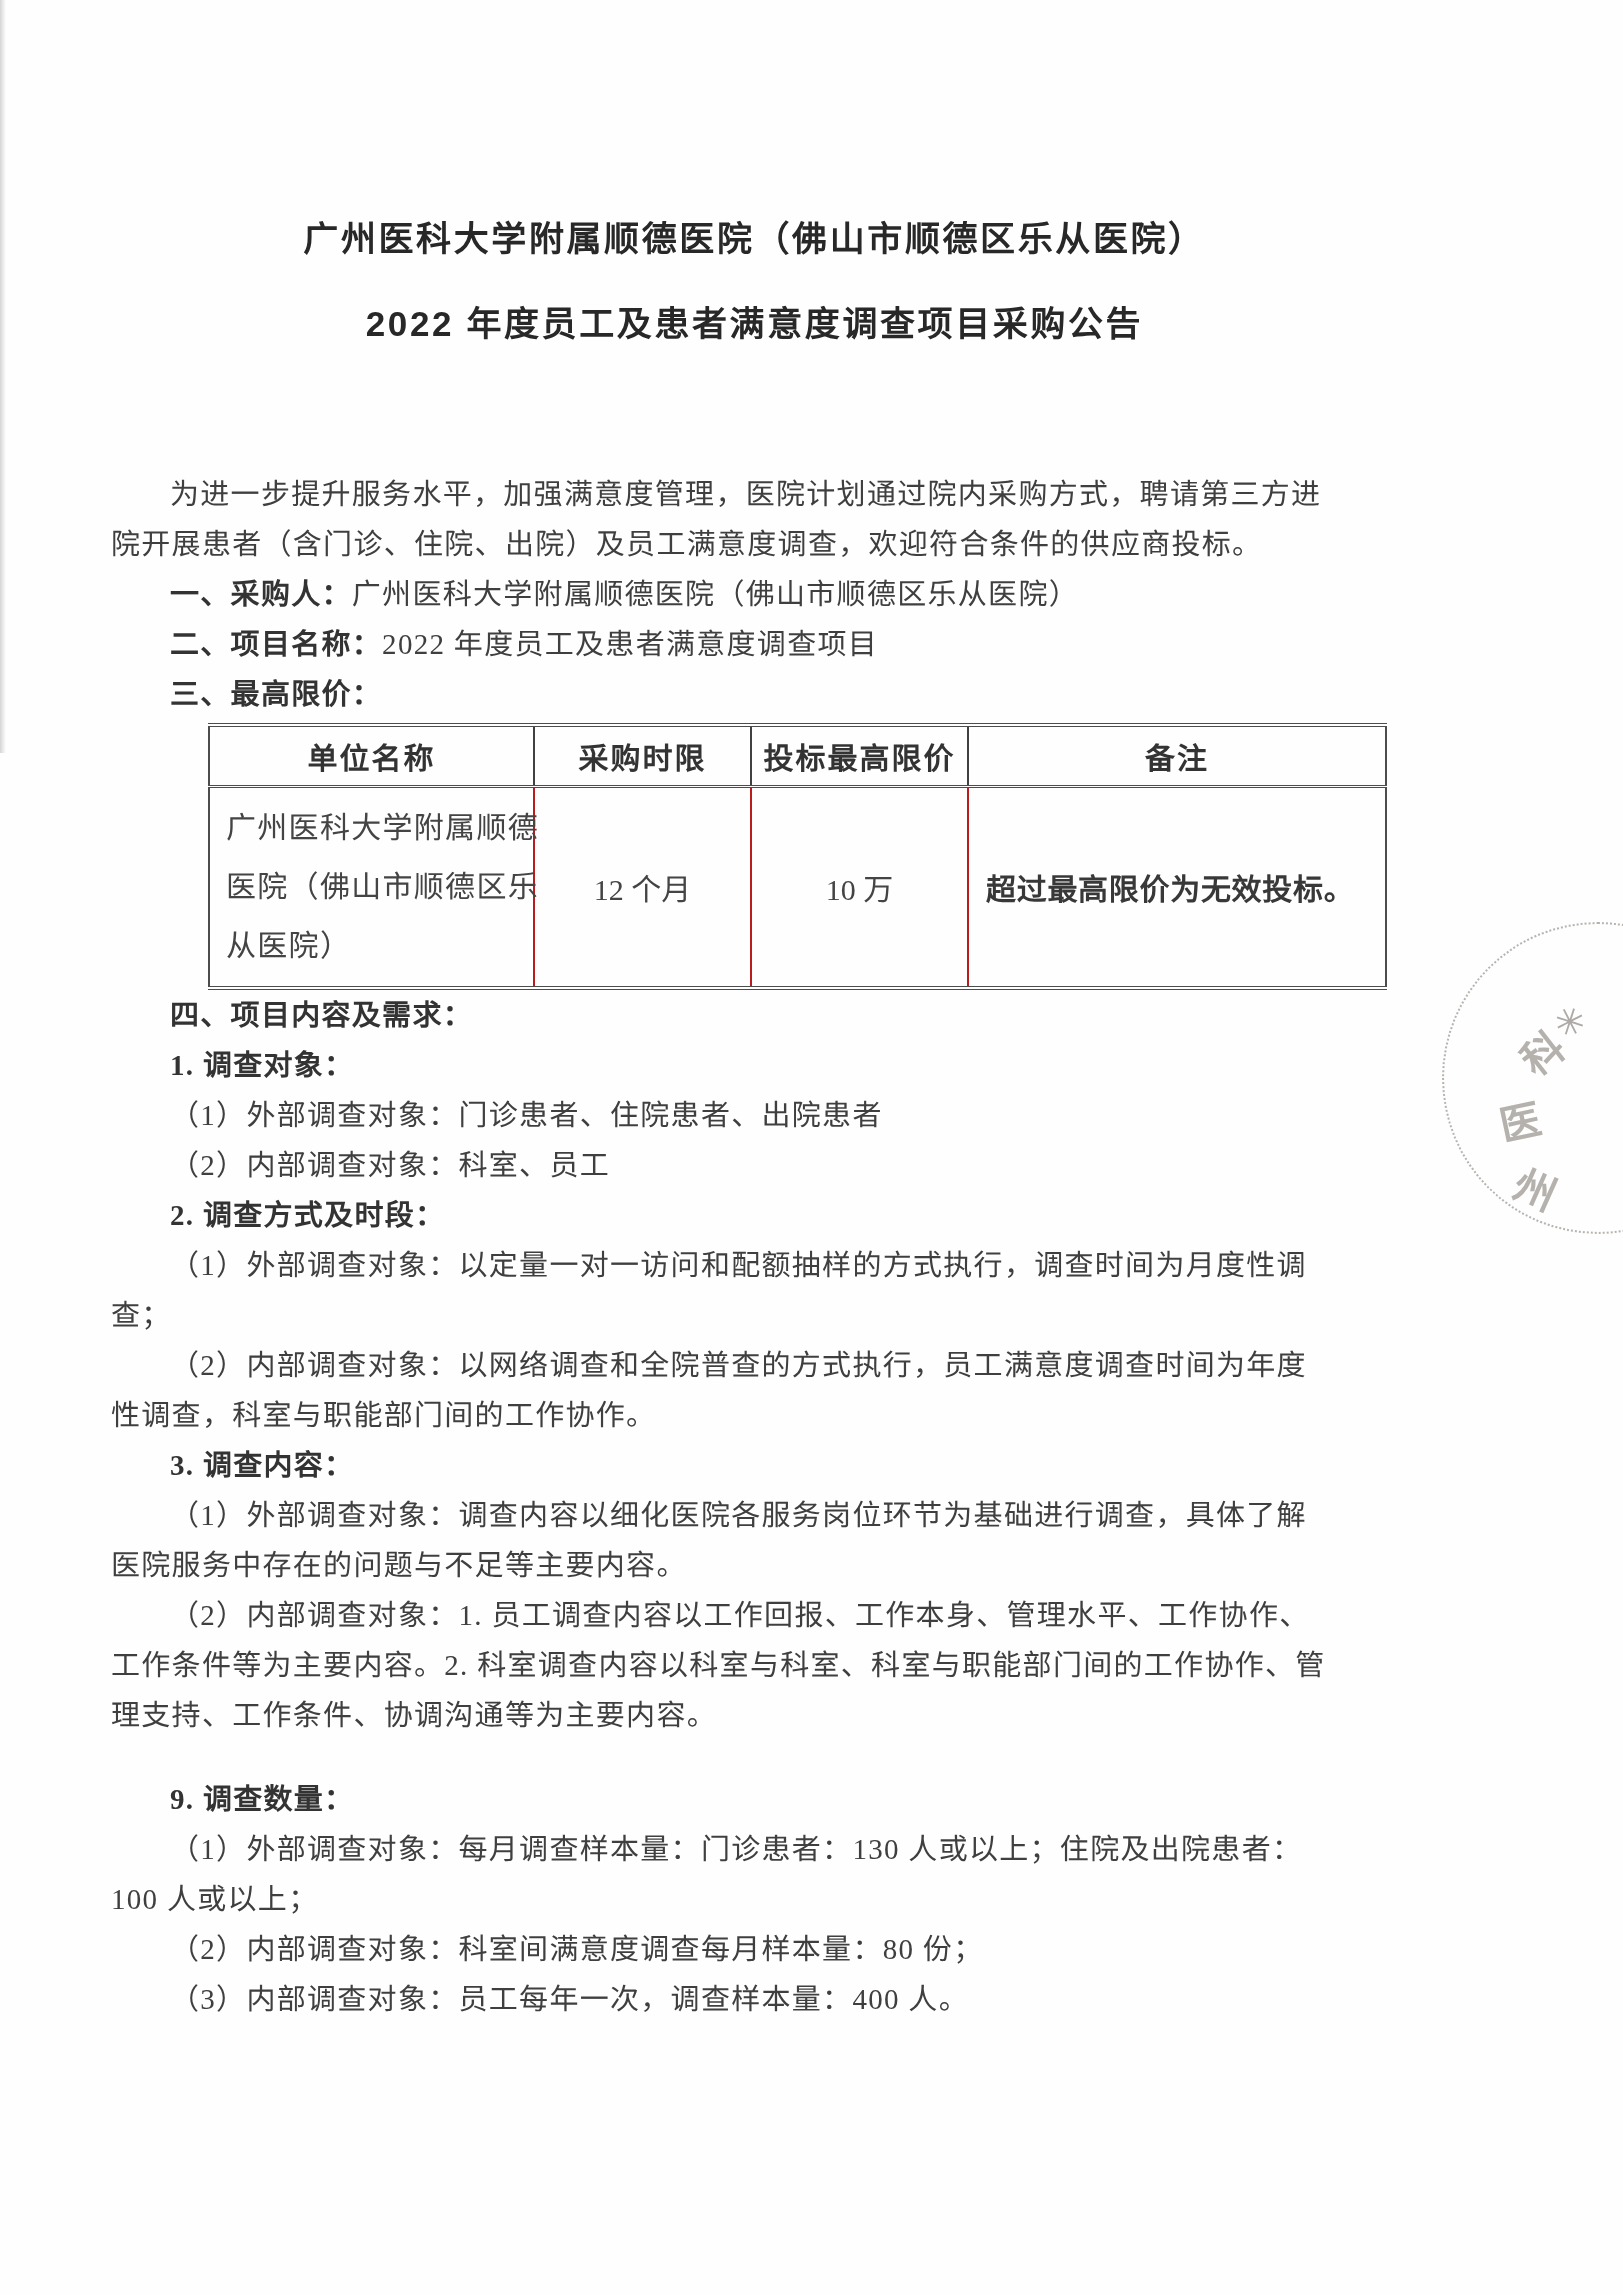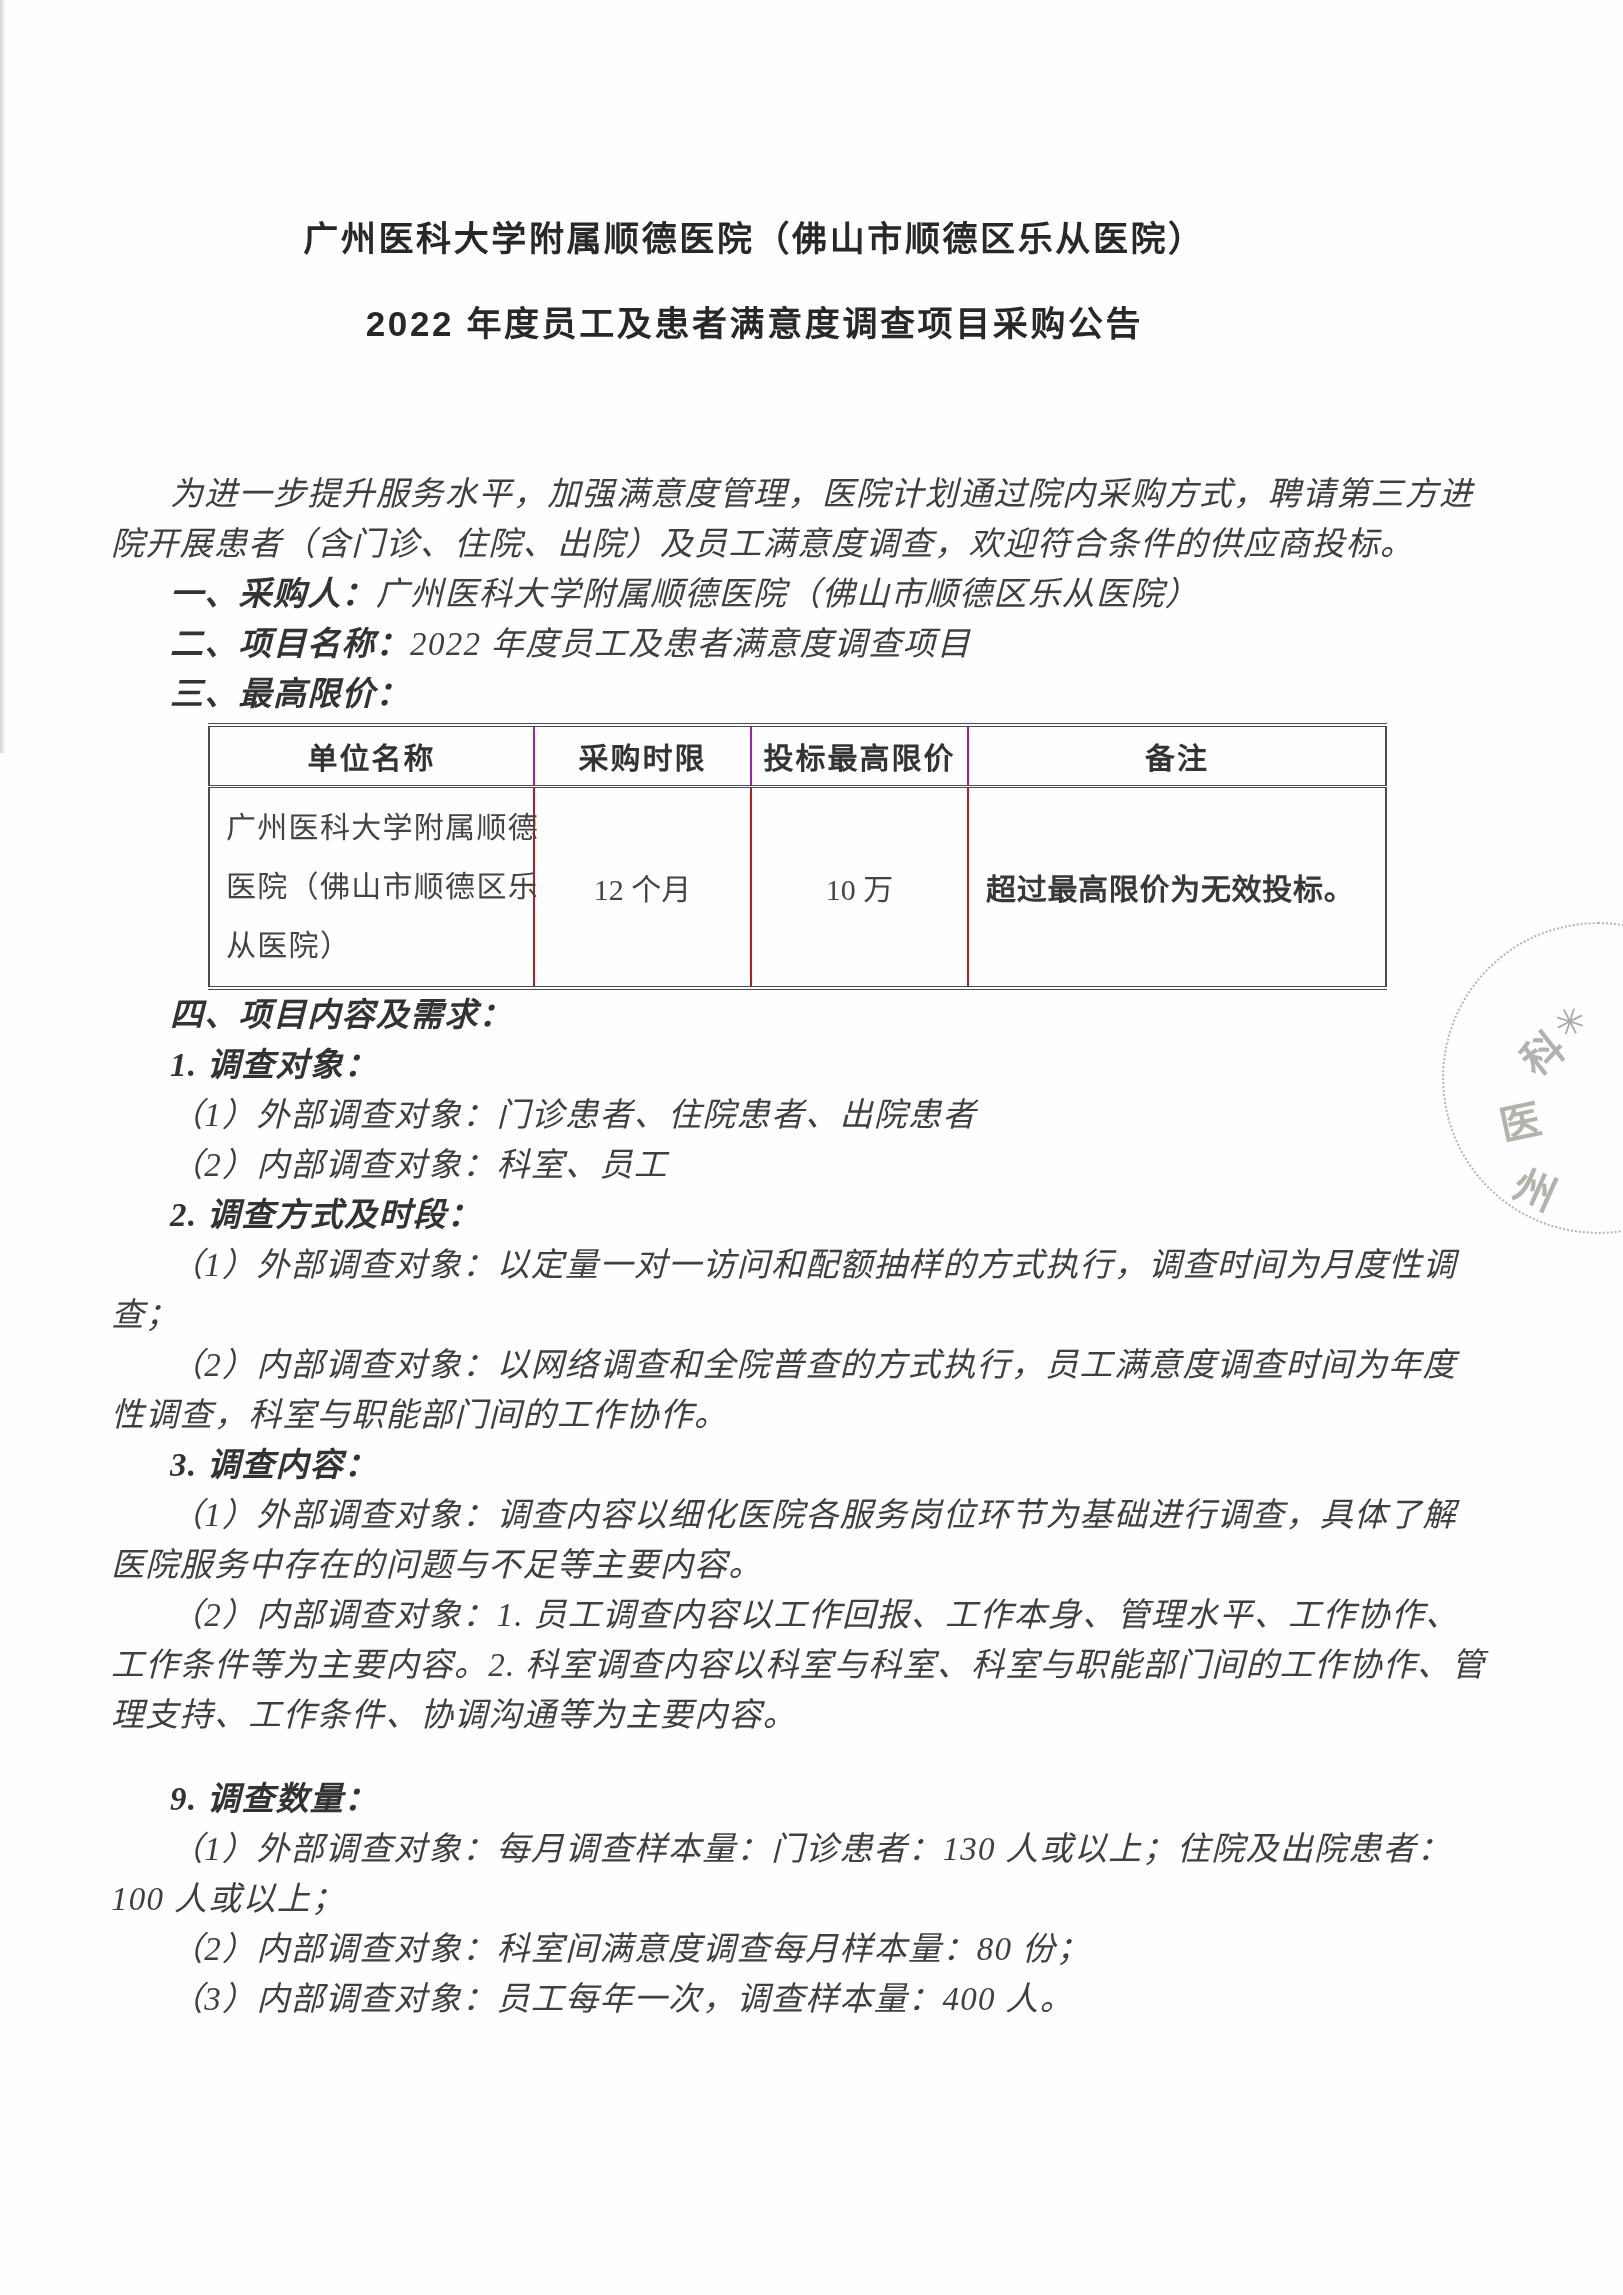--- a/index.html
+++ b/index.html
@@ -15,38 +15,37 @@
 
   .title-block{ margin-top:196px; text-align:center; }
   .title-line{
     font-family:"Liberation Sans", sans-serif; font-weight:bold;
     font-size:35px; line-height:85px; color:#282828;
     letter-spacing:2.6px; white-space:nowrap;
   }
 
   .intro-block{ margin-top:103px; }
   .line{
-    font-size:33px; line-height:50px; height:50px; white-space:nowrap;
+    font-size:29px; line-height:50px; height:50px; white-space:nowrap;
     letter-spacing:1.3px;
-    font-style:italic;
   }
   .ind{ text-indent:59px; }
   .b{ font-weight:bold; color:#333; }
   .gap-top{ margin-top:34px; }
 
   table.price{
     border-collapse:collapse; table-layout:fixed;
     width:1177px; margin-left:97px; margin-top:3.9px;
     border-left:2px solid #4c4c4c; border-right:2px solid #4c4c4c;
     border-top:4.6px double #4c4c4c; border-bottom:4.6px double #4c4c4c;
     font-size:30px; color:#444;
   }
   table.price th{
     height:56px; font-weight:bold; color:#333; text-align:center;
-    border-left:2px solid #a21caf; border-bottom:3.9px double #4c4c4c;
+    border-left:2px solid #404040; border-bottom:3.9px double #4c4c4c;
     letter-spacing:2px;
   }
   table.price td{
     height:196px; vertical-align:middle;
     border-left:2px solid #b91c1c;
   }
   table.price th:first-child, table.price td:first-child{ border-left:none; }
   td.unit-cell{ padding-left:16px; }
   .unit-line{ line-height:59px; white-space:nowrap; letter-spacing:1.3px; }
   td.center-cell{ text-align:center; }

